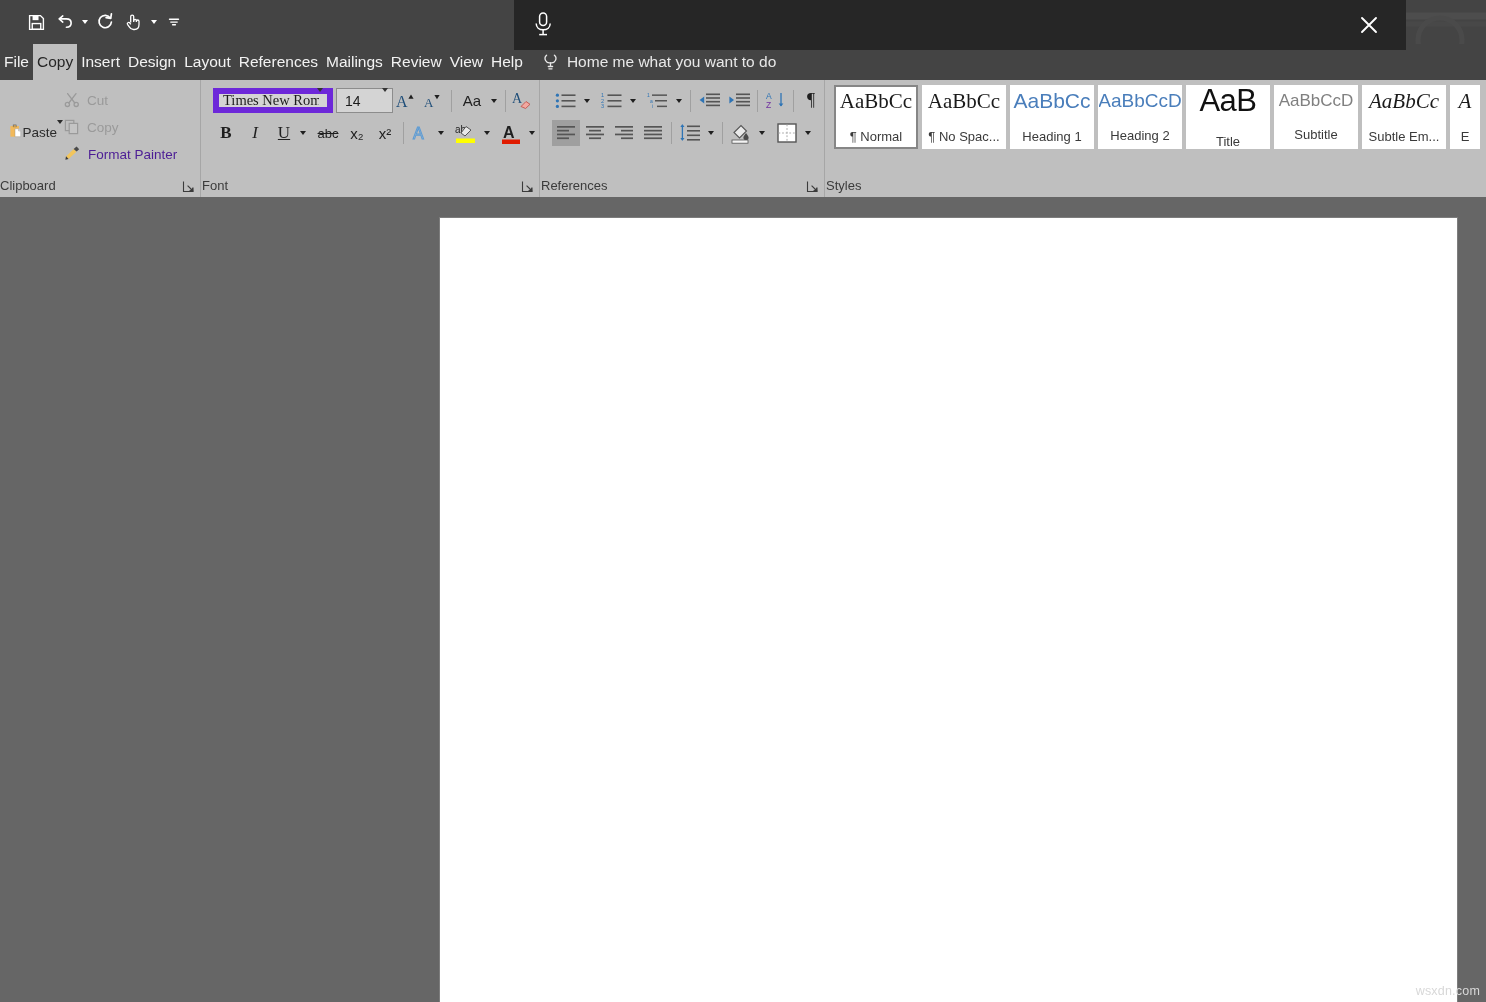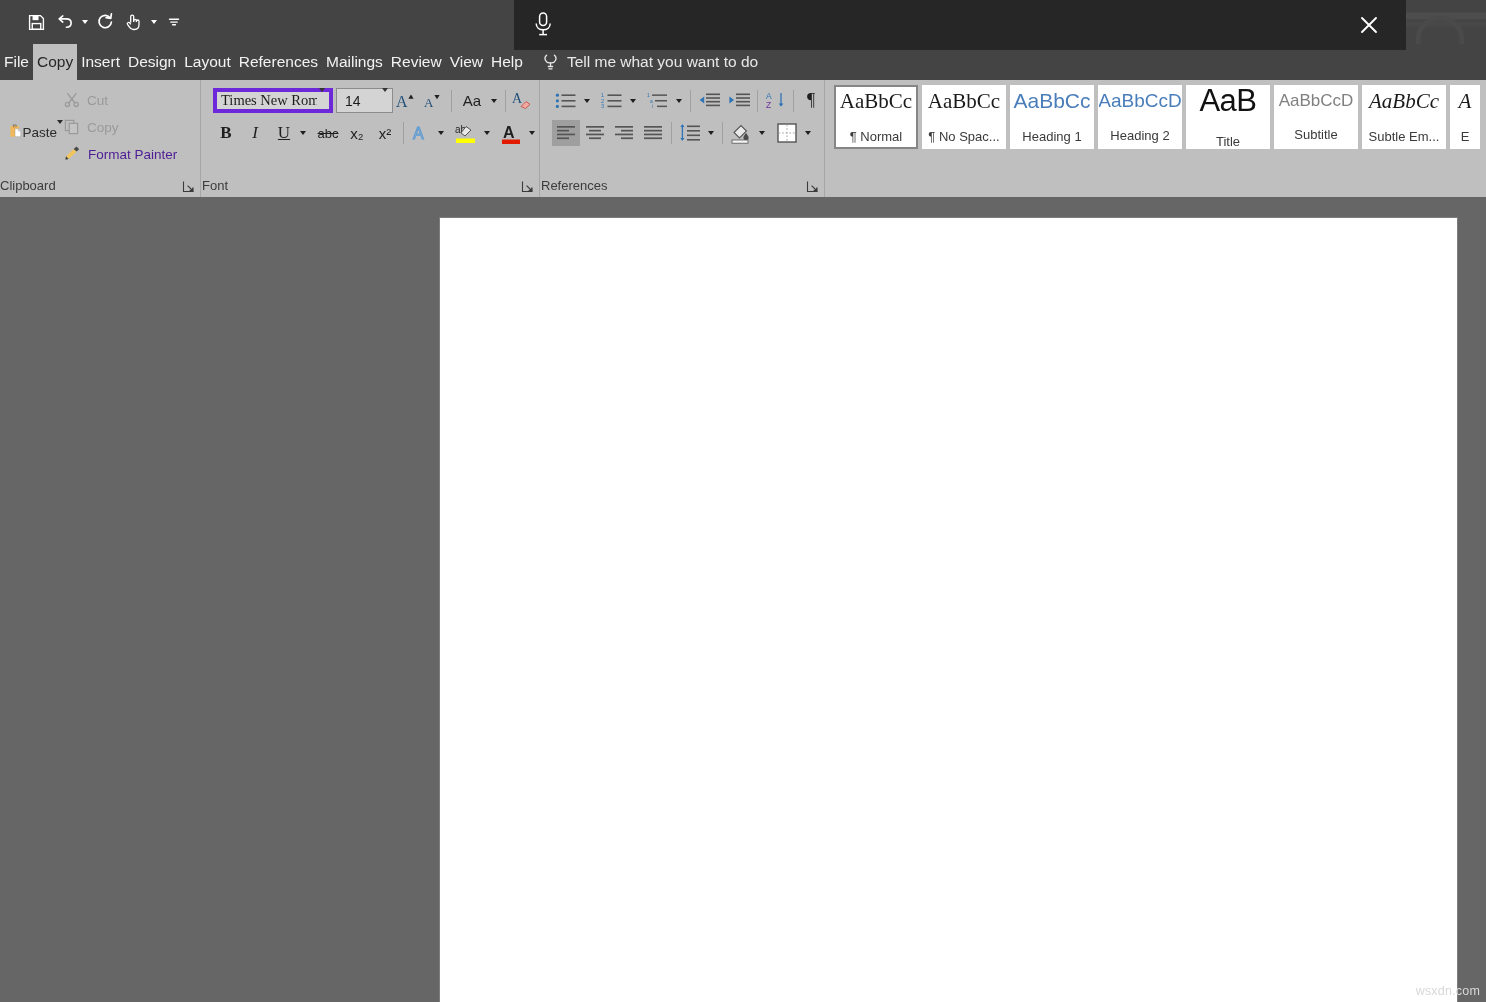--- a/index.html
+++ b/index.html
@@ -92,21 +92,21 @@
     position: absolute; display: flex; align-items: center; gap: 7px;
     font-size: 13.5px; height: 26px;
   }
   .clip-item.disabled { color: #9a9a9a; }
   .clip-item.enabled  { color: #4c1d95; }
 
   
   .g-font { left: 202px; width: 338px; }
   .fontname-box {
     position: absolute; left: 11px; top: 8px; width: 120px; height: 25px;
-    background: #d4d4d4; border: 4px solid #6d28d9;
+    background: #d4d4d4; border: 6px solid #6d28d9;
     display: flex; align-items: center;
   }
   .fontname-box input {
     border: 0; background: transparent; outline: none;
     font-family: "Liberation Serif", serif; font-size: 14.5px; color: #1b1b1b;
     width: 100px; padding-left: 4px;
   }
   .fontsize-box {
     position: absolute; left: 134px; top: 8px; width: 57px; height: 25px;
     background: #d4d4d4; border: 1px solid #8c8c8c;
@@ -286,21 +286,21 @@
         <span>Help</span>
       </div>
 
     <div class="tellme">
       <svg width="15" height="18" viewBox="0 0 15 18" fill="none" stroke="#e8e8e8" stroke-width="1.3" stroke-linecap="round">
         <path d="M3.6 2.2a4.4 4.4 0 0 0 3.9 7.6v3.4"></path>
         <path d="M11.4 2.2a4.4 4.4 0 0 1-3.9 7.6"></path>
         <path d="M5.3 13.5h4.3"></path>
         <path d="M5.9 15.8h3.1"></path>
       </svg>
-      <span>Tell me what you want to do</span>
+      <span>Home me what you want to do</span>
     </div>
   </div>
 
   <div class="ribbon">
 
     <div class="grp g-clip">
       <div class="paste-btn">
         <svg width="38" height="40" viewBox="0 0 38 40">
           <rect x="4" y="6" width="24" height="30" fill="#f2b95a"></rect>
           <rect x="11" y="2" width="10" height="7" fill="#5a5a5a"></rect>
@@ -639,20 +639,21 @@
         </div>
         <div class="style-card">
           <span class="style-preview" style="font-style:italic;">AaBbCc</span>
           <span class="style-name">Subtle Em...</span>
         </div>
         <div class="style-card" style="width:30px;">
           <span class="style-preview" style="font-style:italic;">A</span>
           <span class="style-name">E</span>
         </div>
       </div>
+      <div class="grp-label" style="width:660px;">Styles</div>
     </div>
   </div>
 
   <div class="canvas">
     <div class="page">
       <span></span>
     </div>
   </div>
 
   <div class="dictation">

